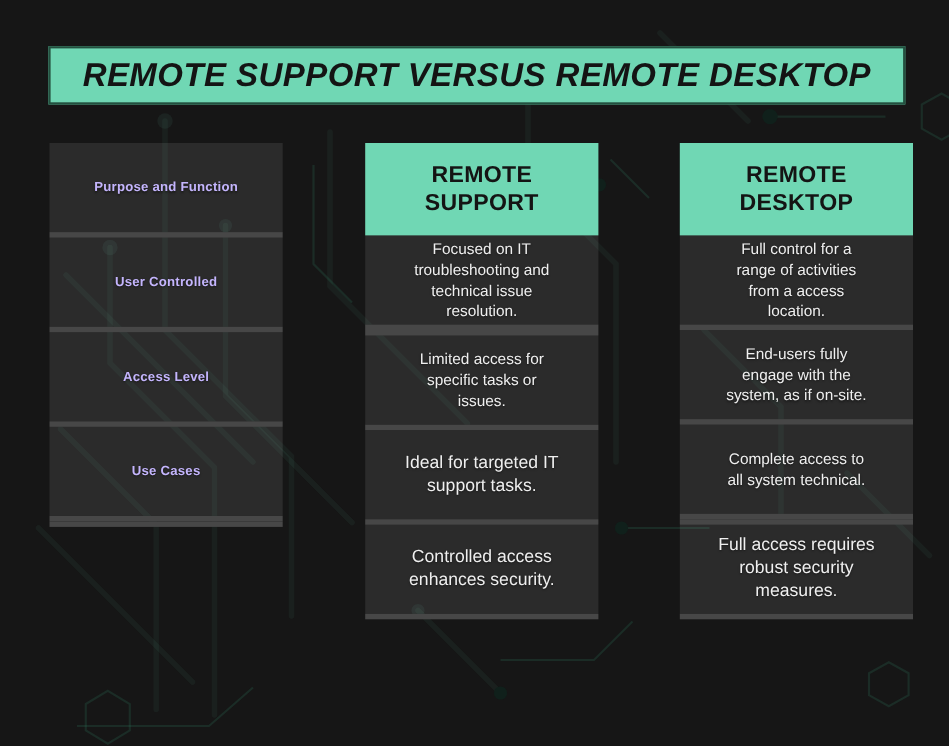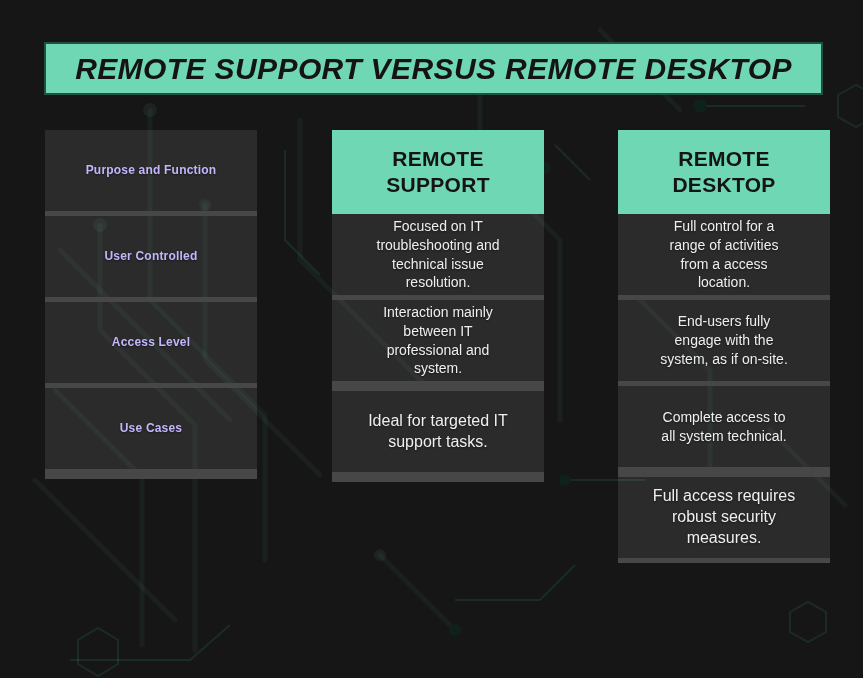--- a/index.html
+++ b/index.html
@@ -137,29 +137,32 @@
   </div>
 
   <div class="col col-support">
     <div class="colhead">
       <span>REMOTE SUPPORT</span>
     </div>
     <div class="cell">
       <span>Focused on IT troubleshooting and technical issue resolution.</span>
     </div>
     <div class="divider"></div>
+    <div class="divider"></div>
     <div class="cell">
-      <span>Interaction mainly between IT professional and system.</span>
+      <span>Limited access for specific tasks or issues.</span>
     </div>
-    <div class="divider"></div>
     <div class="divider"></div>
     <div class="cell lg">
       <span>Ideal for targeted IT support tasks.</span>
     </div>
     <div class="divider"></div>
+    <div class="cell lg">
+      <span>Controlled access enhances security.</span>
+    </div>
     <div class="divider"></div>
   </div>
 
   <div class="col col-desktop">
     <div class="colhead">
       <span>REMOTE DESKTOP</span>
     </div>
     <div class="cell">
       <span>Full control for a range of activities from a access location.</span>
     </div>

